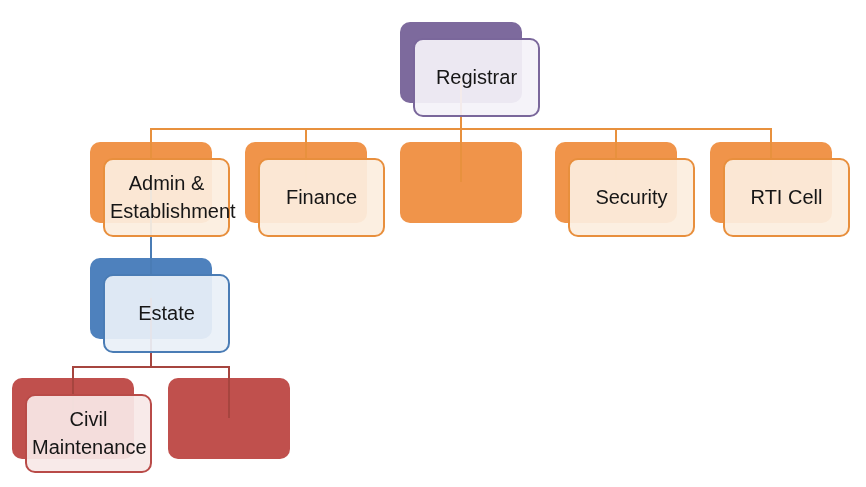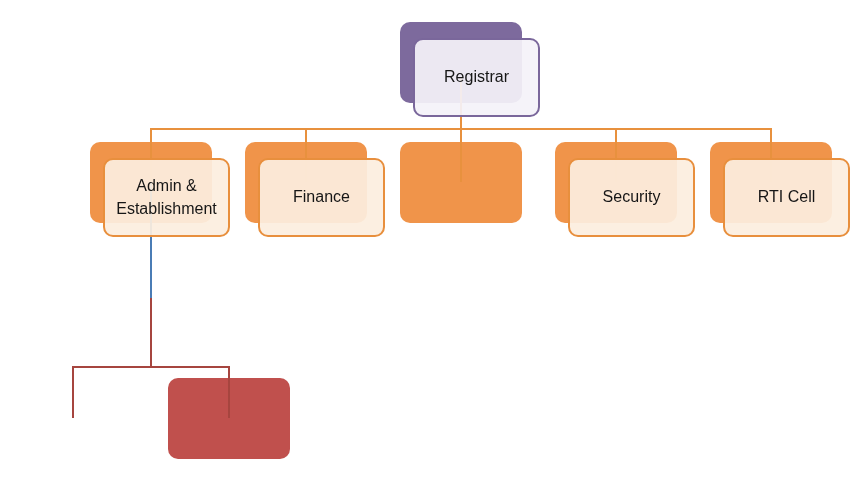--- a/index.html
+++ b/index.html
@@ -22,21 +22,21 @@
     width:127px;height:79px;
     box-sizing:border-box;
     border-radius:10px;
     border:2px solid #000;
     display:flex;align-items:center;justify-content:center;
     text-align:center;
     padding:2px 4px;
     z-index:3;
   }
   .label{
-    font-size:16px;line-height:1.38;color:#161616;
+    font-size:20px;line-height:1.38;color:#161616;
     display:block;max-width:113px;
   }
   .line{position:absolute;z-index:2;}
 
   
   .theme-purple .shadow{background:#7d6a9d;}
   .theme-purple .face{border-color:#7a679b;background:rgba(244,242,249,0.93);}
   .theme-orange .shadow{background:#f0944a;}
   .theme-orange .face{border-color:#e88f3d;background:rgba(252,238,223,0.93);}
   .theme-blue .shadow{background:#4e81bd;}
@@ -96,18 +96,30 @@
       <span class="label">RTI Cell</span>
     </div>
   </div>
   <div class="node theme-orange" style="left:555px;top:142px">
     <div class="shadow"></div>
     <div class="face">
       <span class="label">Security</span>
     </div>
   </div>
 
+  <div class="node theme-blue" style="left:90px;top:258px">
+    <div class="shadow"></div>
+    <div class="face">
+      <span class="label">Estate</span>
+    </div>
+  </div>
 
+  <div class="node theme-red" style="left:12px;top:378px">
+    <div class="shadow"></div>
+    <div class="face">
+      <span class="label">Civil Maintenance</span>
+    </div>
+  </div>
   <div class="node theme-red" style="left:168px;top:378px">
     <div class="shadow"></div>
   </div>
 
 </div>
 
 </body></html>

